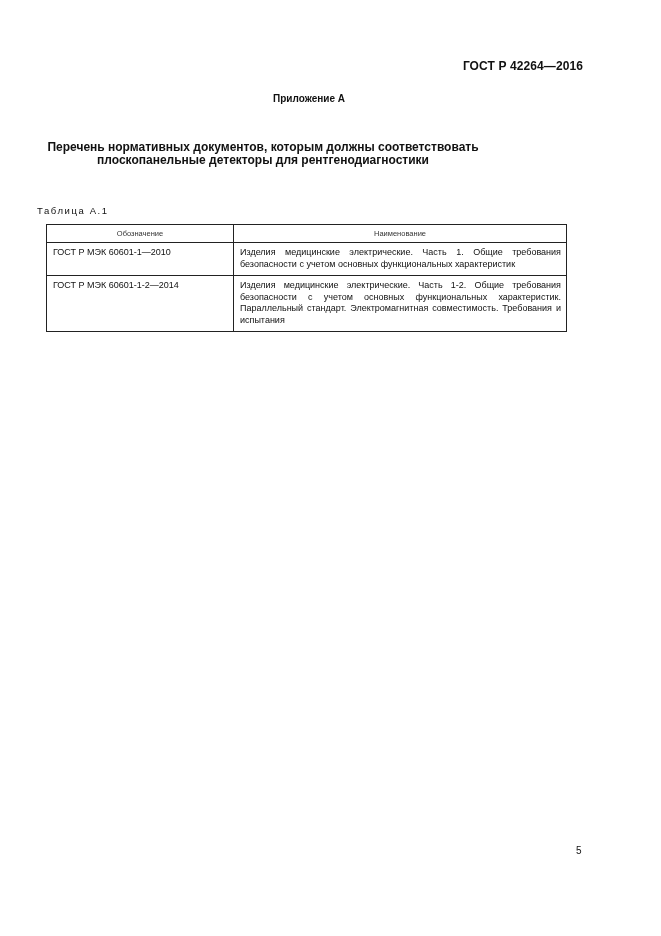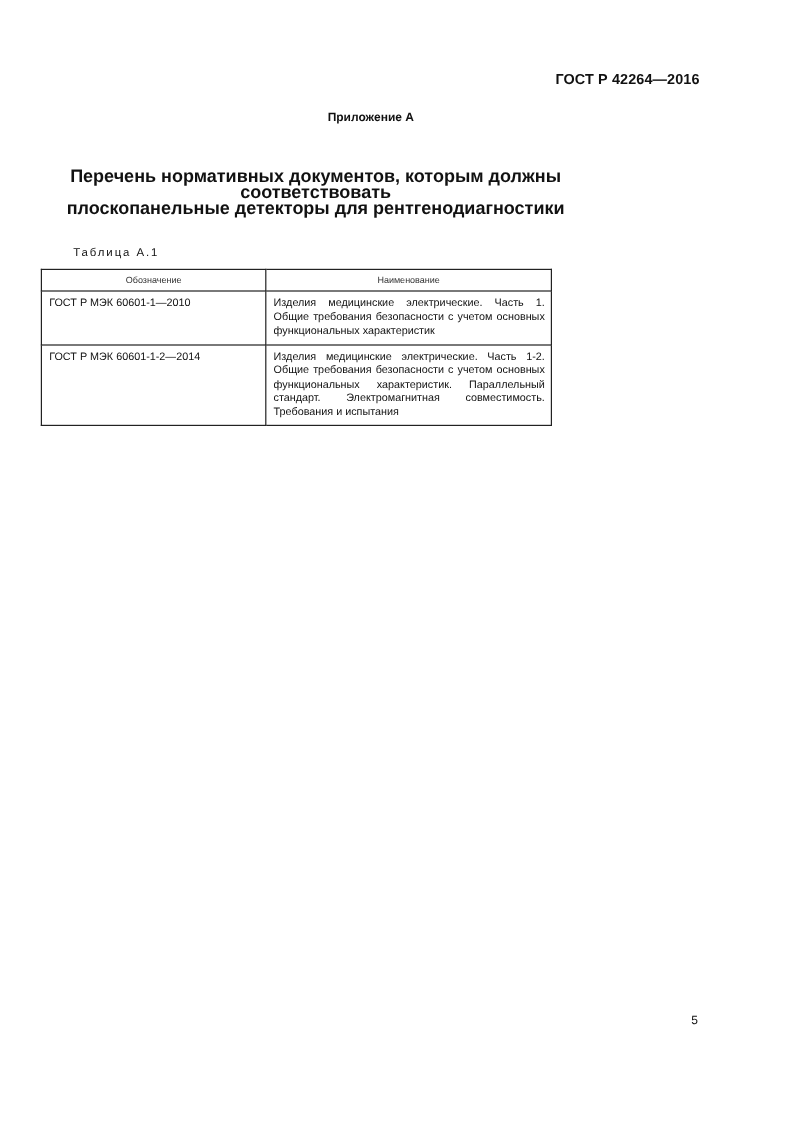--- a/index.html
+++ b/index.html
@@ -10,28 +10,28 @@
   .header-code {
     position: absolute; top: 59px; right: 78px;
     font-size: 12px; font-weight: bold; letter-spacing: 0.1px;
   }
   .annex {
     position: absolute; top: 93px; left: 0; width: 618px; text-align: center;
     font-size: 10px; font-weight: bold; line-height: 12px;
   }
   .doc-title {
     position: absolute; top: 141px; left: 0; width: 526px; text-align: center;
-    font-size: 15px; font-weight: bold; line-height: 13px;
+    font-size: 12px; font-weight: bold; line-height: 13px;
   }
   .table-caption {
-    position: absolute; top: 205px; left: 61px;
+    position: absolute; top: 205px; left: 37px;
     font-size: 9.5px; letter-spacing: 1.6px;
   }
   table.norm {
-    position: absolute; top: 224px; left: 34px; width: 426px;
+    position: absolute; top: 224px; left: 46px; width: 521px;
     border-collapse: collapse; font-size: 9px; line-height: 11.5px;
   }
   table.norm th, table.norm td {
     border: 1px solid #222; vertical-align: top;
   }
   table.norm th {
     font-weight: normal; font-size: 7.5px; color: #333; height: 17px;
     vertical-align: middle; text-align: center; padding: 0;
   }
   table.norm td { padding: 4px 5px 5px 6px; }

